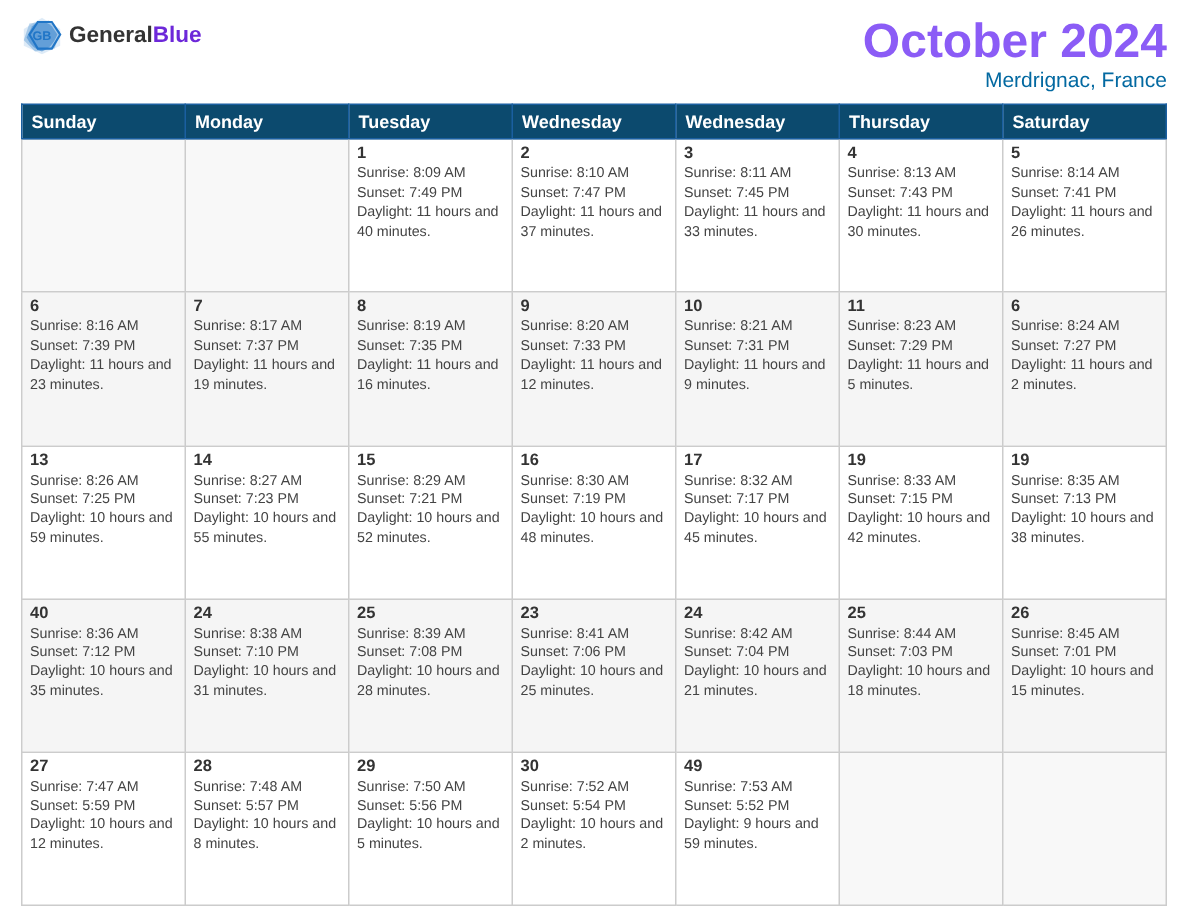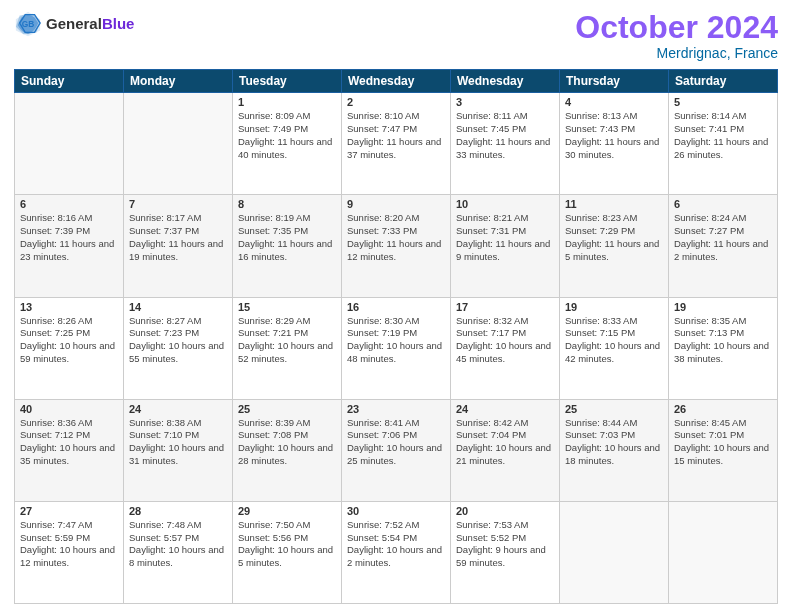--- a/index.html
+++ b/index.html
@@ -264,21 +264,21 @@
           </td>
           <td>
             <div class="day-num">29</div>
             <div class="day-info">Sunrise: 7:50 AM<br>Sunset: 5:56 PM<br>Daylight: 10 hours and 5 minutes.</div>
           </td>
           <td>
             <div class="day-num">30</div>
             <div class="day-info">Sunrise: 7:52 AM<br>Sunset: 5:54 PM<br>Daylight: 10 hours and 2 minutes.</div>
           </td>
           <td>
-            <div class="day-num">20</div>
+            <div class="day-num">49</div>
             <div class="day-info">Sunrise: 7:53 AM<br>Sunset: 5:52 PM<br>Daylight: 9 hours and 59 minutes.</div>
           </td>
           <td class="empty"></td>
           <td class="empty"></td>
         </tr>
       </tbody>
   </table>
 </div>
 
 </body></html>

